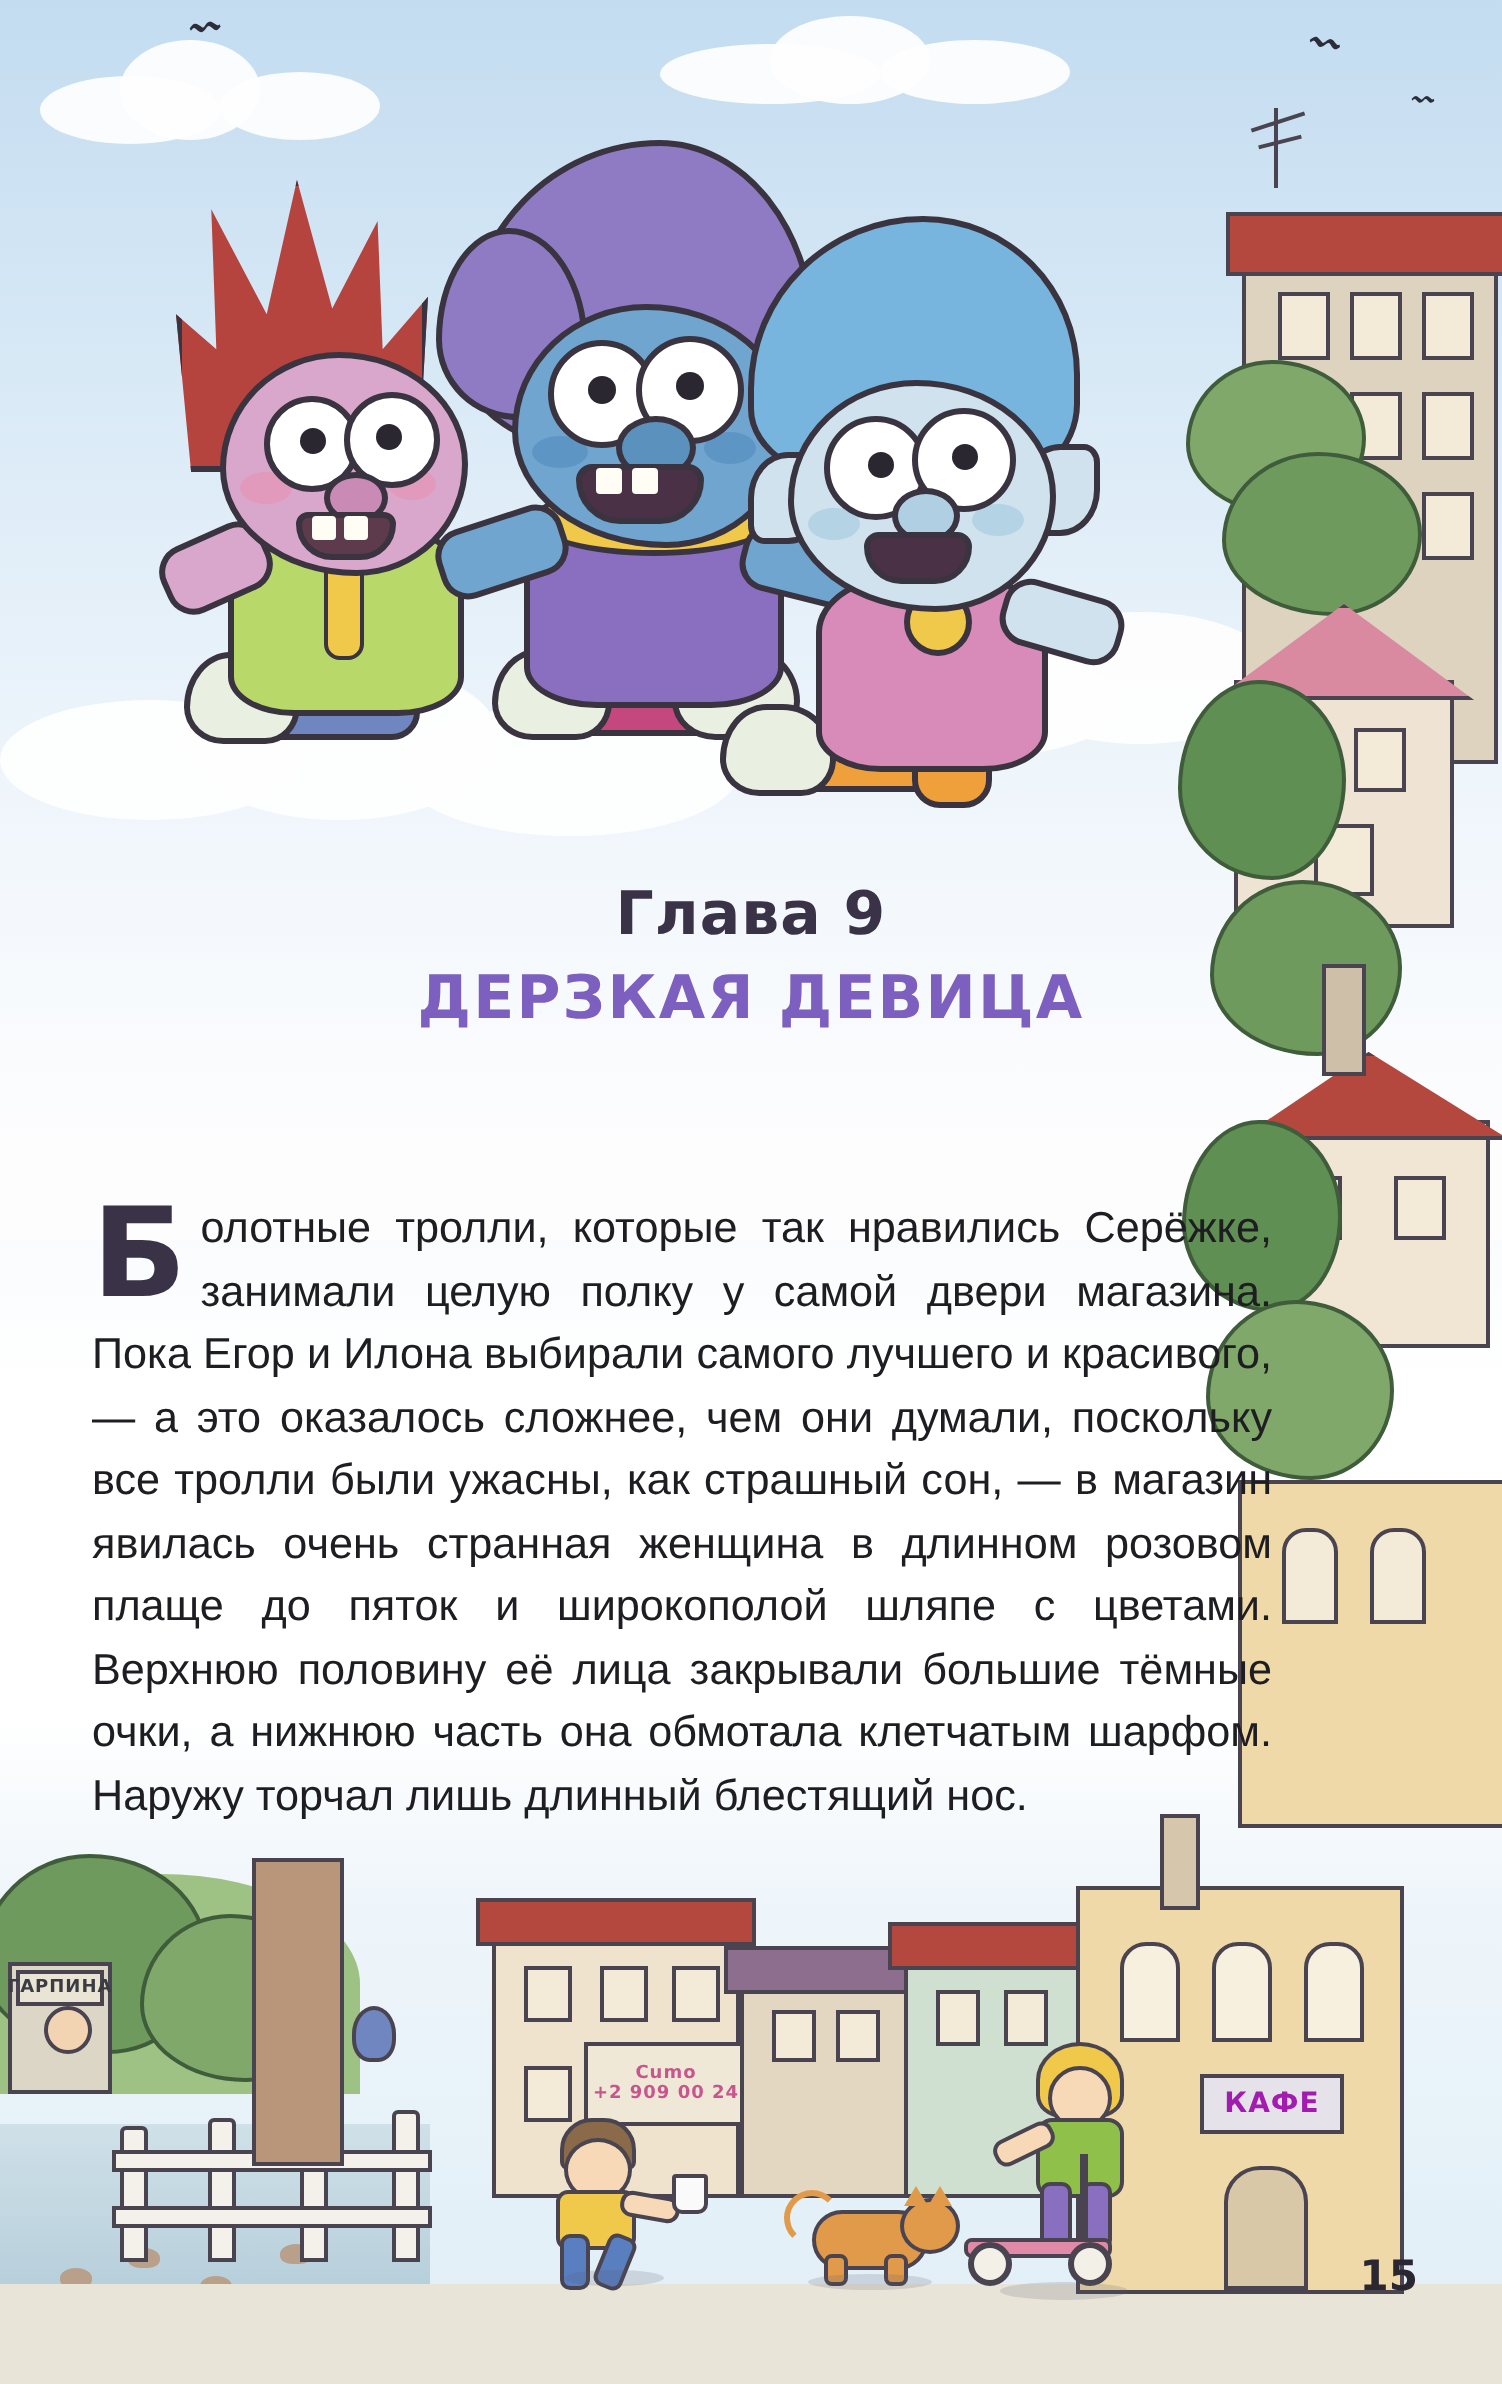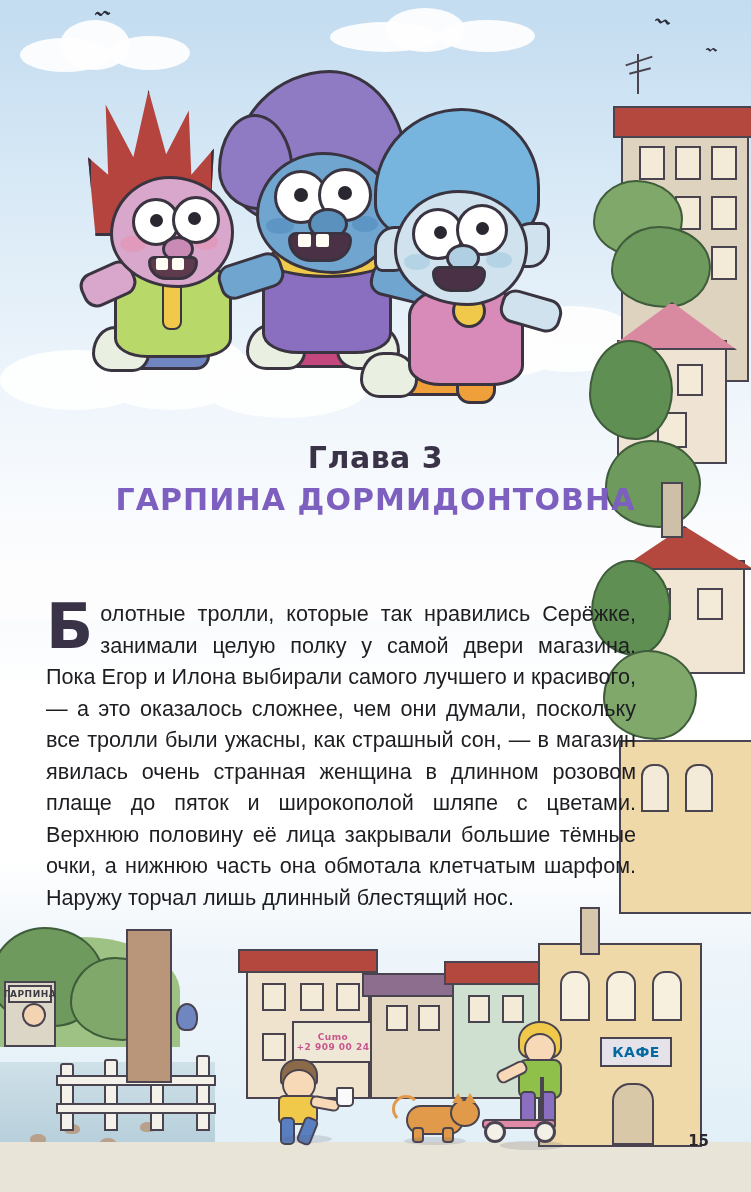--- a/index.html
+++ b/index.html
@@ -202,38 +202,38 @@
 
   .kid { position: absolute; }
   .cat { position: absolute; }
 
   .page-num {
     position: absolute;
     right: 42px;
     bottom: 42px;
     font-family: "DejaVu Sans", sans-serif;
     font-weight: bold;
-    font-size: 15px;
+    font-size: 21px;
     color: #2a2730;
     margin-left: 28px;
   }
 
   .sign {
     position: absolute;
     border: 2px solid #4a4450;
     font-family: "DejaVu Sans", sans-serif;
     font-weight: bold;
     display: flex;
     align-items: center;
     justify-content: center;
     letter-spacing: .5px;
   }
   .kafe-sign {
     background: #e6e2ea;
-    color: #0369a1;
+    color: #a21caf;
     font-size: 14px;
   }
   .shop-sign {
     background: #f0e8d6;
     color: #c8568e;
     font-size: 9px;
     line-height: 1.15;
     flex-direction: column;
   }
   .wall-text {
@@ -403,22 +403,22 @@
 
     <div class="tree" style="left:-10px; top:520px; width:76px; height:92px; background:#5f8f52;"></div>
     <div class="tree" style="left:2px; top:610px; width:90px; height:86px; background:#7fa86a;"></div>
 
     <div class="bld" style="left:18px; top:700px; width:132px; height:170px; background:#f0d9a8;"></div>
     <div style="position:absolute; left:40px; top:724px; width:24px; height:44px; background:#f3ead7; border:2px solid #4a4450; border-radius:12px 12px 0 0;"></div>
     <div style="position:absolute; left:84px; top:724px; width:24px; height:44px; background:#f3ead7; border:2px solid #4a4450; border-radius:12px 12px 0 0;"></div>
   </div>
 
   <div class="chapter-block">
-    <div class="chapter-num">Глава 3</div>
-    <div class="chapter-title">ГАРПИНА ДОРМИДОНТОВНА</div>
+    <div class="chapter-num">Глава 9</div>
+    <div class="chapter-title">ДЕРЗКАЯ ДЕВИЦА</div>
   </div>
 
   <div class="textblock">
     <span class="dropcap">Б</span><span>олотные тролли, которые так нравились Серёжке, занимали целую полку у самой двери магазина. Пока Егор и Илона выбирали самого лучшего и красивого, — а это оказалось сложнее, чем они думали, поскольку все тролли были ужасны, как страшный сон, — в магазин явилась очень странная женщина в длинном розовом плаще до пяток и широкополой шляпе с цветами. Верхнюю половину её лица закрывали большие тёмные очки, а нижнюю часть она обмотала клетчатым шарфом. Наружу торчал лишь длинный блестящий нос.</span>
   </div>
 
   <div class="bottom">
 
     <div style="position:absolute; left:-20px; top:-10px; width:200px; height:110px; background:#9ec184; border-radius:50% 50% 0 0;"></div>
     <div class="tree" style="left:-10px; top:-20px; width:110px; height:96px; background:#6e9a5d;"></div>

